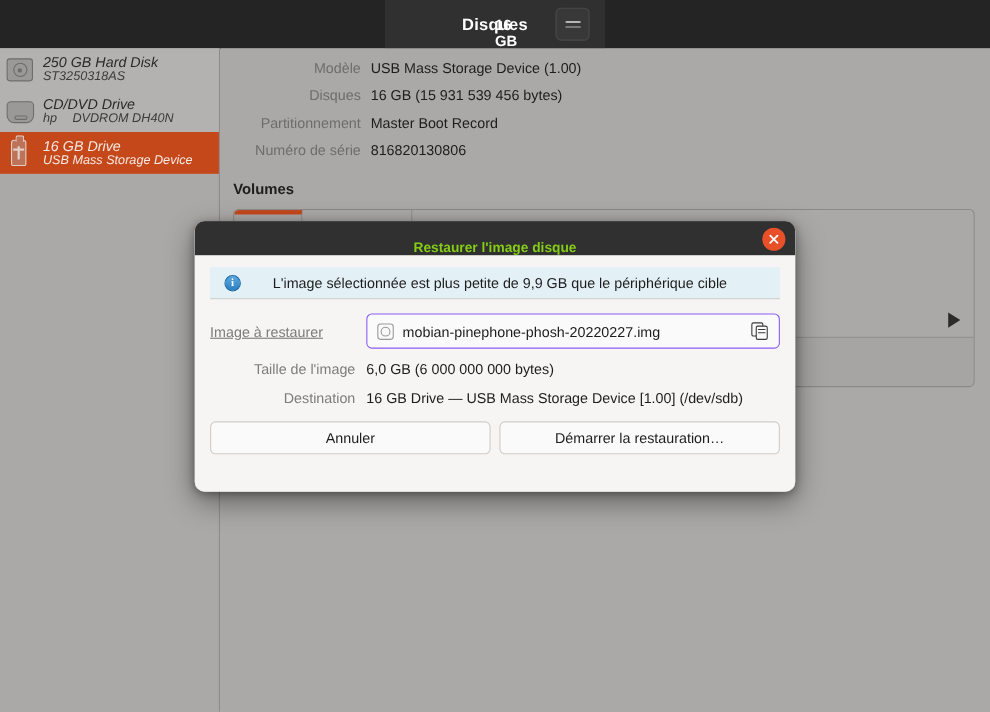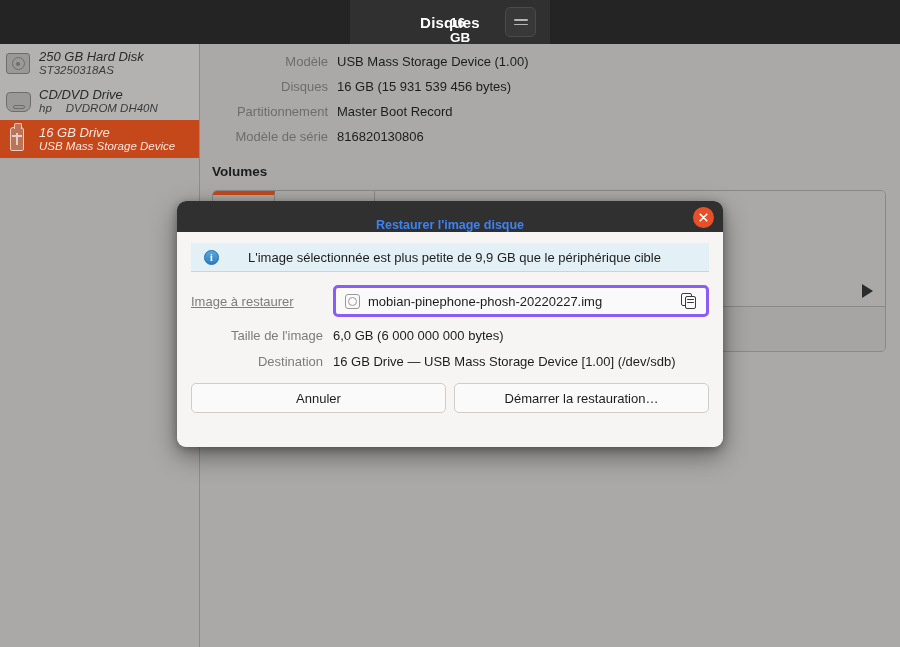--- a/index.html
+++ b/index.html
@@ -252,21 +252,21 @@
     overflow: hidden;
     background: #f6f5f4;
   }
   .dlg-header {
     height: 31px;
     background: #303030;
     display: flex; align-items: center; justify-content: center;
     position: relative;
   }
   .dlg-title {
-    color: #3b82f6; font-size: 12.5px; font-weight: bold; margin-top: 16px;
+    color: #84cc16; font-size: 12.5px; font-weight: bold; margin-top: 16px;
   }
   .dlg-close {
     position: absolute; right: 9px; top: 6px;
     width: 21px; height: 21px; border-radius: 50%;
     background: #e8502a;
     display: flex; align-items: center; justify-content: center;
   }
   .dlg-body { padding: 11px 14px 0 14px; }
   .info-bar {
     background: #e3f0f6;
@@ -291,21 +291,21 @@
     margin-top: 13px;
   }
   .form-label {
     width: 142px; text-align: left; padding-right: 10px;
     font-size: 13px; color: #7d7c7b; text-decoration: underline;
   }
   .file-btn {
     flex: 1;
     height: 32px;
     background: #fbfafa;
-    border: 3px solid #8b5cf6;
+    border: 1px solid #8b5cf6;
     border-radius: 5px;
     display: flex; align-items: center;
     padding: 0 8px 0 9px;
     gap: 8px;
   }
   .media-icon {
     width: 15px; height: 15px;
     border: 1.4px solid #9a9998; border-radius: 3px;
     display: flex; align-items: center; justify-content: center;
     flex: none;
@@ -475,21 +475,21 @@
       </div>
       <div class="detail-row">
         <div class="detail-label">Disques</div>
         <div class="detail-value">16 GB (15 931 539 456 bytes)</div>
       </div>
       <div class="detail-row">
         <div class="detail-label">Partitionnement</div>
         <div class="detail-value">Master Boot Record</div>
       </div>
       <div class="detail-row">
-        <div class="detail-label">Modèle de série</div>
+        <div class="detail-label">Numéro de série</div>
         <div class="detail-value">816820130806</div>
       </div>
 
       <div class="volumes-title">Volumes</div>
     </div>
 
     <div class="volumes-frame">
       <div class="vol-bar">
         <div class="vol-seg active" style="width:62px"></div>
         <div class="vol-seg" style="width:100px"></div>

